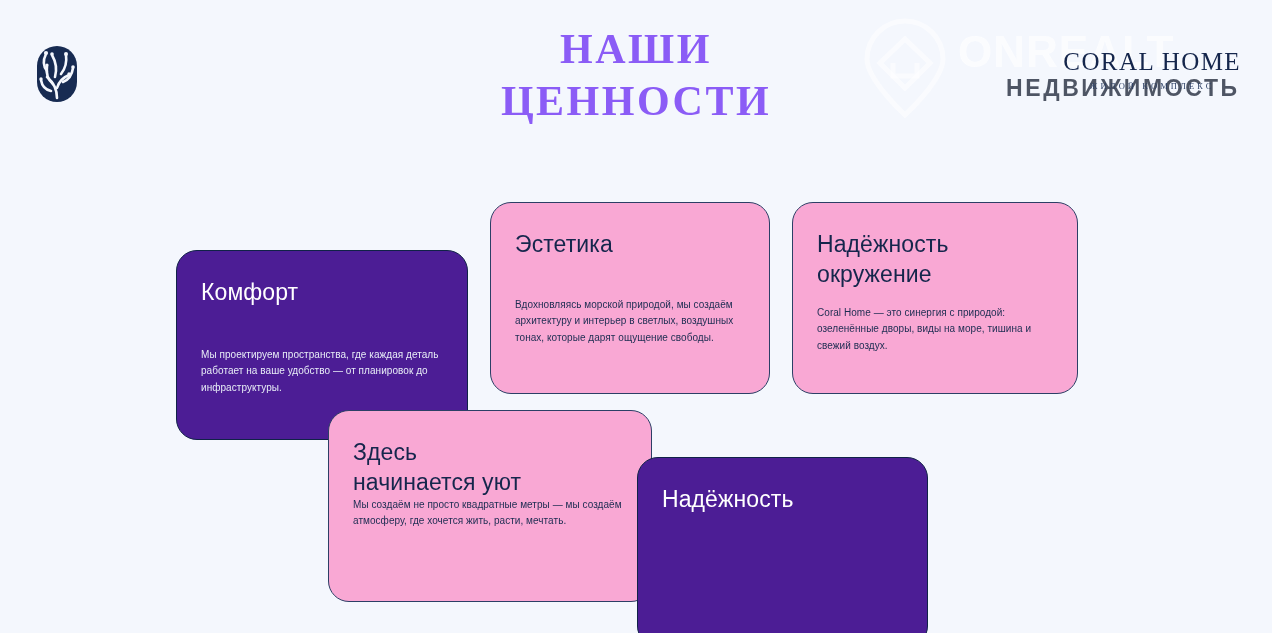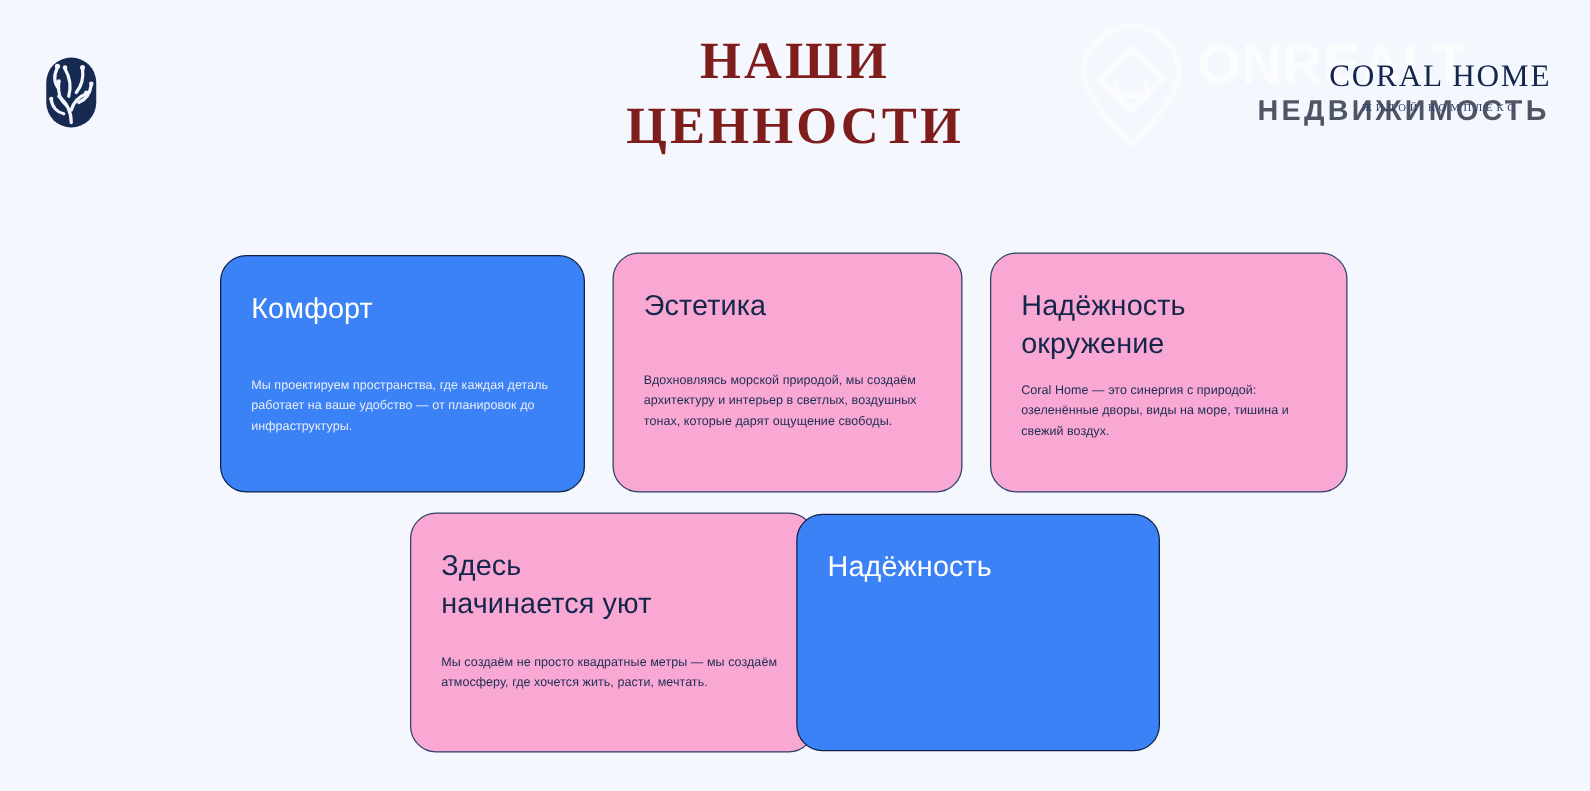--- a/index.html
+++ b/index.html
@@ -111,37 +111,38 @@
   .slide-title {
     position: absolute;
     left: 0;
     right: 0;
     top: 23px;
     text-align: center;
     font-family: "Liberation Serif", serif;
     font-size: 42px;
     line-height: 52px;
     letter-spacing: 2.5px;
-    color: #7f1d1d;
+    color: #8b5cf6;
     z-index: 3;
   }
   .slide-title .t-line { display: block; }
 
   
   .card {
     position: absolute;
     border-radius: 21px;
     padding: 26px 24px 22px 24px;
     display: flex;
     flex-direction: column;
     z-index: 3;
   }
   .card.filled {
-    background: #3b82f6;
+    background: #4c1d95;
     border: 1px solid #102247;
+    margin-top: 46px;
   }
   .card.filled .card-title { color: #ffffff; }
   .card.filled .card-body  { color: #e7ecf6; }
 
   .card.outlined {
     background: #f9a8d4;
     border: 1.4px solid #2c3f66;
   }
   .card.outlined .card-title { color: #15264c; }
   .card.outlined .card-body  { color: #1b2c51; }
@@ -165,21 +166,21 @@
   #card-comfort      { left: 176px; top: 204px; width: 292px; height: 190px; }
   #card-aesthetics   { left: 490px; top: 202px; width: 280px; height: 192px; }
   #card-nature       { left: 792px; top: 202px; width: 286px; height: 192px; }
   #card-cozy         { left: 328px; top: 410px; width: 324px; height: 192px; }
   #card-reliability  { left: 637px; top: 411px; width: 291px; height: 190px; }
 
   
   #card-comfort .card-body     { margin-top: 40px; }
   #card-aesthetics .card-body  { margin-top: 38px; }
   #card-nature .card-body      { margin-top: 16px; }
-  #card-cozy .card-body        { margin-top: 26px; }
+  #card-cozy .card-body        { }
   #card-reliability .card-body { margin-top: 20px; }
 
   #card-nature .card-title,
   #card-cozy .card-title { white-space: pre-line; }
 </style>
 </head>
 <body>
 
 <div class="slide">
 

